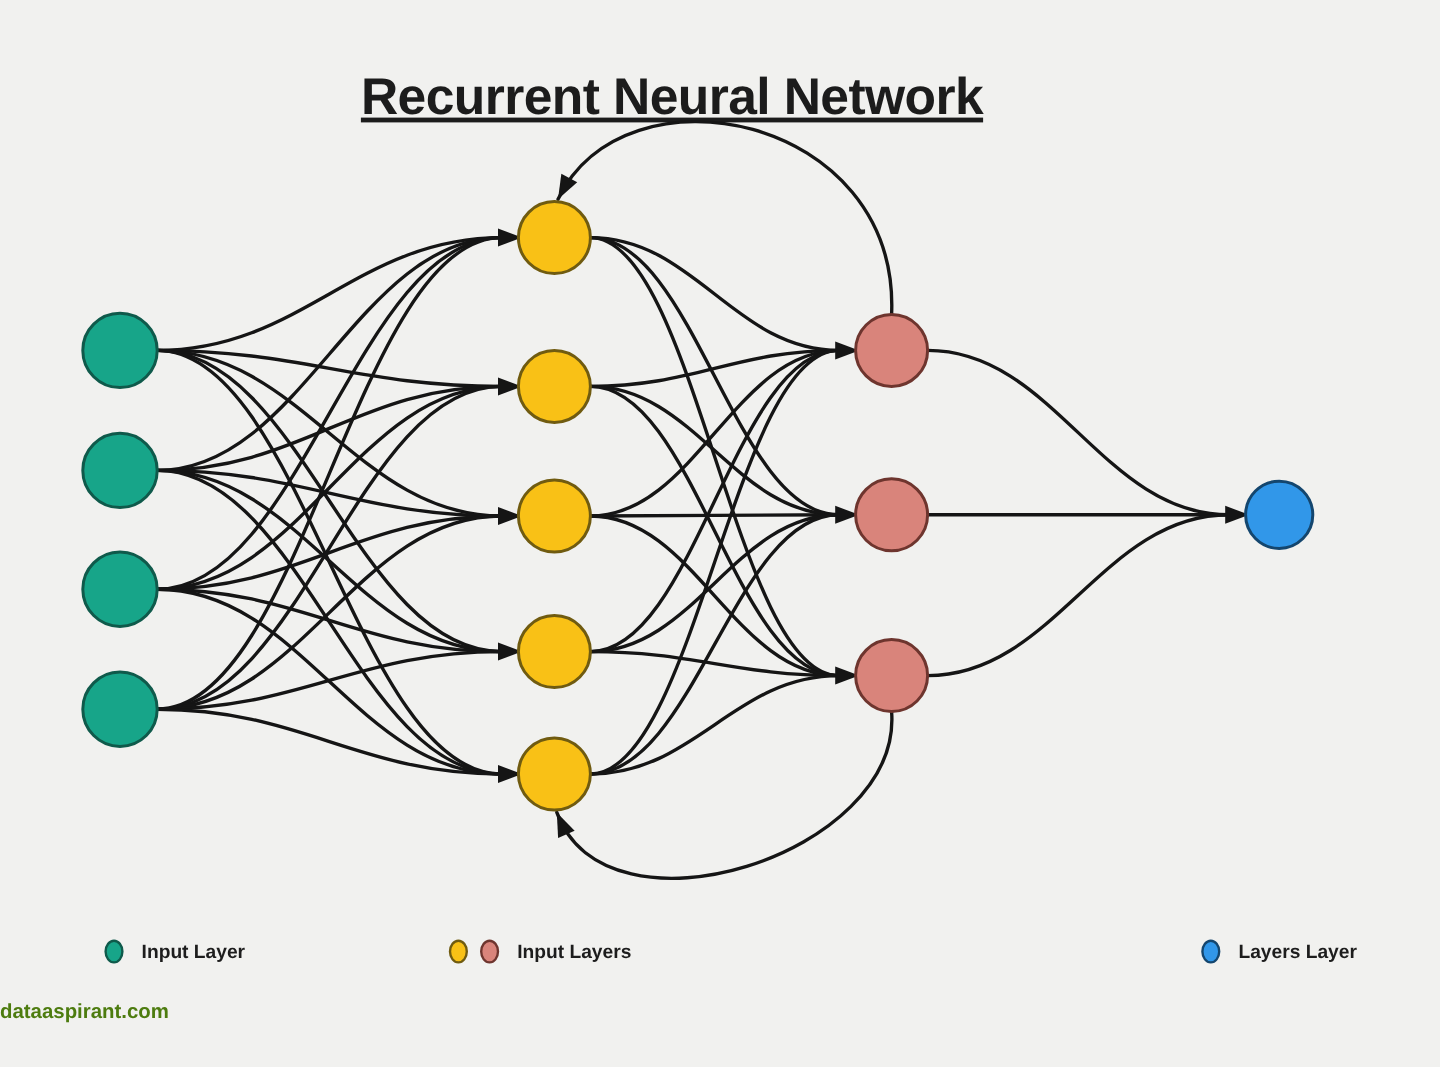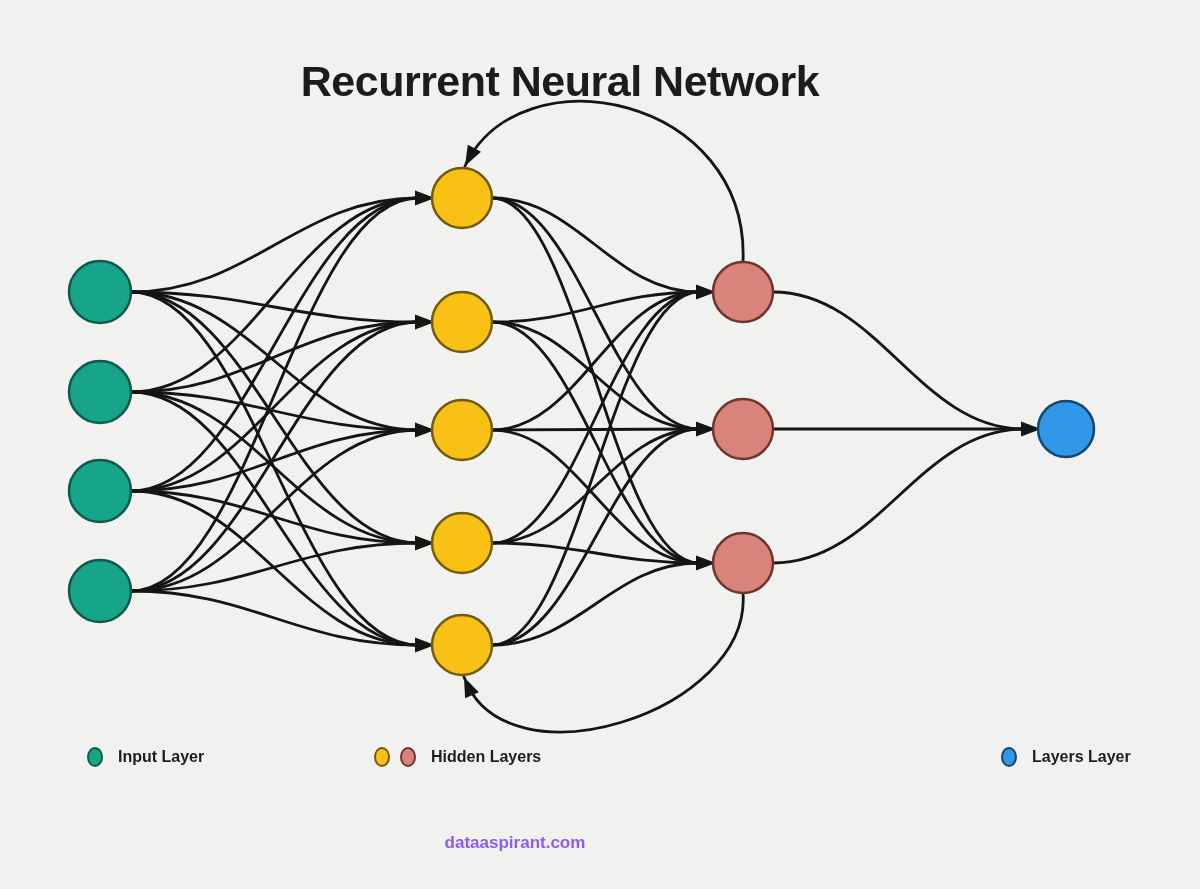--- a/index.html
+++ b/index.html
@@ -18,44 +18,45 @@
   .page-title {
     position: absolute;
     top: 28px;
     left: 0;
     width: 1120px;
     text-align: center;
     font-size: 43px;
     font-weight: 700;
     letter-spacing: -0.5px;
     color: var(--text, #1C1C1C);
+    text-decoration: underline;
   }
   #net-svg {
     position: absolute;
     left: 0;
     top: 0;
     width: 1200px;
     height: 889px;
   }
   .edge {
     fill: none;
     stroke: var(--stroke, #151515);
     stroke-width: 2.8px;
     stroke-linecap: round;
   }
   .arrow {
     fill: var(--stroke, #151515);
     stroke: none;
   }
   .legend-item {
     position: absolute;
-    top: 742px;
+    top: 773px;
     height: 30px;
     display: flex;
-    align-items: center;
+    align-items: flex-end;
   }
   .legend-item .dots {
     display: flex;
     align-items: center;
     gap: 10px;
     margin-right: 15px;
   }
   .dot {
     width: 16px;
     height: 20px;
@@ -68,24 +69,24 @@
     font-size: 16px;
     font-weight: 700;
     color: #1d1d1d;
     white-space: nowrap;
   }
   .footer-text {
     position: absolute;
     top: 833px;
     left: 0;
     width: 1030px;
-    text-align: center;
+    text-align: left;
     font-size: 17px;
     font-weight: 700;
-    color: #8b5cf6;
+    color: #4d7c0f;
   }
 </style>
 <title>Recurrent Neural Network</title></head>
 <body>
 
 <h1 class="page-title">Recurrent Neural Network</h1>
 
 <svg id="net-svg" viewBox="0 0 1200 889" xmlns="http://www.w3.org/2000/svg">
     <path d="M 131 292 C 251.54 292, 297.46000000000004 198, 418 198" class="edge"></path>
     <path d="M 131 292 C 251.54 292, 297.46000000000004 322, 418 322" class="edge"></path>
@@ -157,21 +158,21 @@
   <span class="dots">
       <span class="dot" style="background: rgb(23, 165, 137); border-color: rgb(15, 90, 75);"></span>
     </span>
   <span class="legend-label">Input Layer</span>
 </div>
 <div class="legend-item" style="left:374px">
   <span class="dots">
       <span class="dot" style="background: rgb(249, 193, 22); border-color: rgb(112, 91, 16);"></span>
       <span class="dot" style="background: rgb(217, 132, 123); border-color: rgb(110, 53, 46);"></span>
     </span>
-  <span class="legend-label">Hidden Layers</span>
+  <span class="legend-label">Input Layers</span>
 </div>
 <div class="legend-item" style="left:1001px">
   <span class="dots">
       <span class="dot" style="background: rgb(49, 151, 233); border-color: rgb(20, 70, 110);"></span>
     </span>
   <span class="legend-label">Layers Layer</span>
 </div>
 
 <div class="footer-text">dataaspirant.com</div>
 

